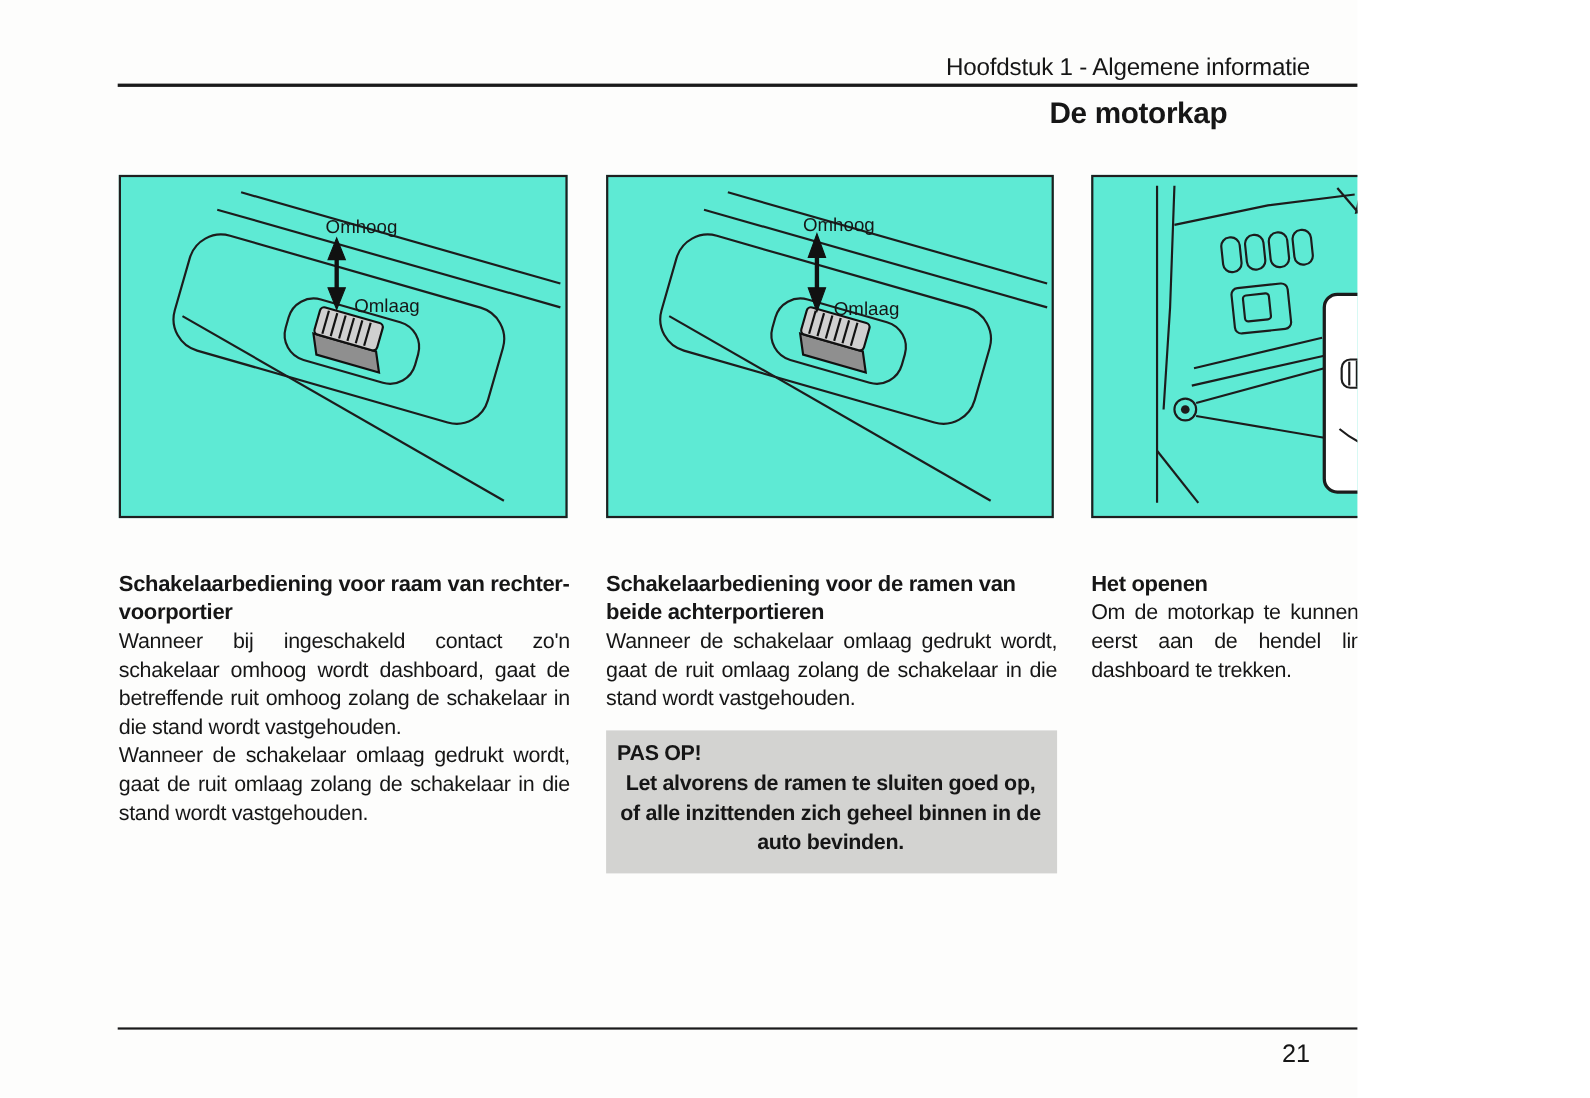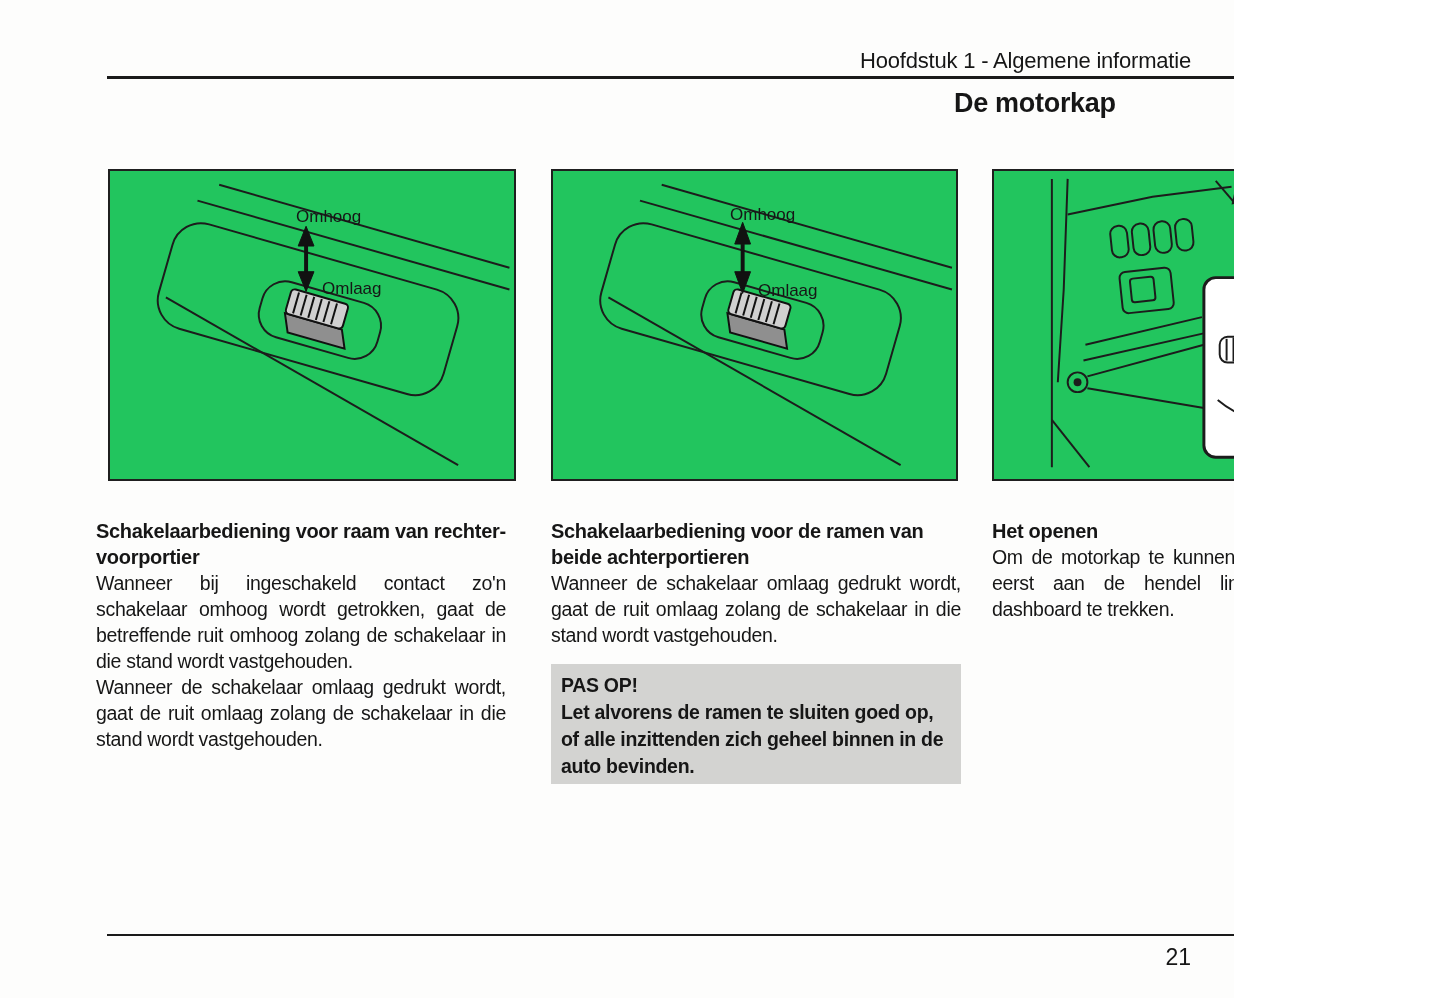--- a/index.html
+++ b/index.html
@@ -17,49 +17,49 @@
   }
   .header-rule{
     position:absolute;top:76px;left:107px;width:1295px;height:3px;
     background:#1a1a1a;
   }
   .page-title{
     position:absolute;top:88px;left:954px;margin:0;
     font-size:27px;font-weight:bold;letter-spacing:-0.3px;
   }
   .figure{
-    position:absolute;top:169px;height:312px;width:408px;
-    border:2px solid #1f1f1f;background:#22c55e;box-sizing:border-box;
+    position:absolute;top:159px;height:312px;width:408px;
+    border:2px solid #1f1f1f;background:#5eead4;box-sizing:border-box;
   }
   .figure svg{position:absolute;left:0;top:0;width:100%;height:100%;}
   .fig1{left:108px;}
   .fig2{left:551px;width:407px;}
   .fig3{left:992px;}
   .fig-label{
     position:absolute;font-size:17px;color:#161616;white-space:nowrap;
   }
   .col{
     position:absolute;top:518px;width:410px;
     font-size:19.5px;line-height:26px;letter-spacing:-0.3px;
   }
-  .col1{left:96px;}
+  .col1{left:108px;}
   .col2{left:551px;}
   .col3{left:992px;}
   .col h2{
     margin:0;font-size:20px;line-height:26px;font-weight:bold;letter-spacing:-0.3px;
   }
   .col p{margin:0;text-align:justify;}
   .col3 p{text-align:justify;}
   .warning-box{
     margin-top:16px;background:#d3d3d1;
-    padding:8px 12px 4px 10px;
+    padding:8px 12px 14px 10px;
     font-weight:bold;line-height:27px;
   }
   .warning-title{display:block;}
-  .warning-text{display:block;text-align:left;}
+  .warning-text{display:block;text-align:center;}
   .footer-rule{
     position:absolute;top:934px;left:107px;width:1295px;height:2px;
     background:#1a1a1a;
   }
   .page-number{
     position:absolute;top:944px;right:43px;
     font-size:23px;
   }
 </style>
 </head>
@@ -175,21 +175,21 @@
         <g>
           <line x1="278" y1="200" x2="308" y2="222" stroke="#111" stroke-width="7"></line>
           <path d="M 330 240 L 299 231 L 312 214 Z" fill="#111"></path>
         </g>
       </g>
     </svg>
   </div>
 
   <div class="col col1">
     <h2>Schakelaarbediening voor raam van rechter-voorportier</h2>
-    <p>Wanneer bij ingeschakeld contact zo'n schakelaar omhoog wordt getrokken, gaat de betreffende ruit omhoog zolang de schakelaar in die stand wordt vastgehouden.</p>
+    <p>Wanneer bij ingeschakeld contact zo'n schakelaar omhoog wordt dashboard, gaat de betreffende ruit omhoog zolang de schakelaar in die stand wordt vastgehouden.</p>
     <p>Wanneer de schakelaar omlaag gedrukt wordt, gaat de ruit omlaag zolang de schakelaar in die stand wordt vastgehouden.</p>
   </div>
 
   <div class="col col2">
     <h2>Schakelaarbediening voor de ramen van beide achterportieren</h2>
     <p>Wanneer de schakelaar omlaag gedrukt wordt, gaat de ruit omlaag zolang de schakelaar in die stand wordt vastgehouden.</p>
     <div class="warning-box">
       <span class="warning-title">PAS OP!</span>
       <span class="warning-text">Let alvorens de ramen te sluiten goed op, of alle inzittenden zich geheel binnen in de auto bevinden.</span>
     </div>

